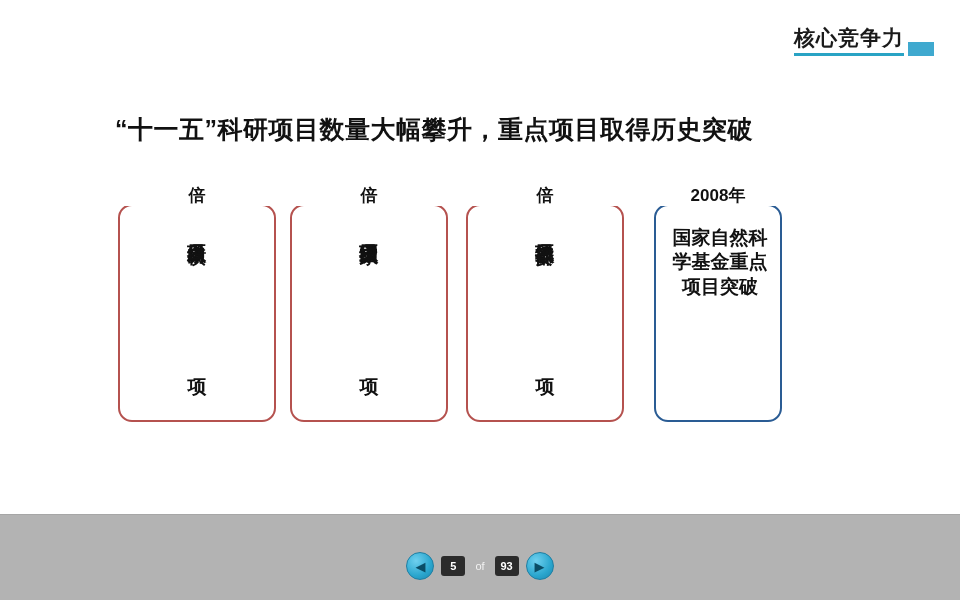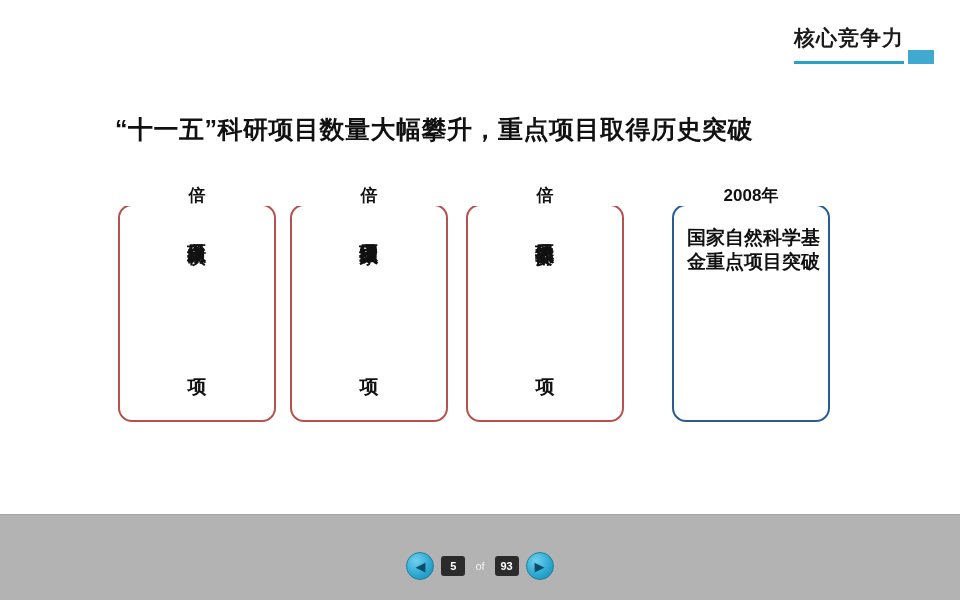--- a/index.html
+++ b/index.html
@@ -26,21 +26,21 @@
     top: 26px;
     right: 26px;
     display: flex;
     align-items: flex-end;
   }
   .header-title {
     font-size: 21px;
     font-weight: bold;
     color: #1a1a1a;
     letter-spacing: 1px;
-    padding-bottom: 12px;
+    padding-bottom: 4px;
     border-bottom: 3px solid #29a3c4;
     line-height: 1.1;
   }
   .header-block {
     width: 26px;
     height: 14px;
     background: #3fa9cf;
     margin-left: 4px;
     margin-bottom: 0px;
   }
@@ -132,21 +132,21 @@
   .blue-body {
     position: absolute;
     top: 40px;
     left: 10px;
     right: 10px;
     bottom: 10px;
     font-size: 19px;
     font-weight: bold;
     color: #111;
     line-height: 1.28;
-    text-align: right;
+    text-align: center;
     padding-left: 4px;
     z-index: 2;
   }
 
   
   .footer {
     position: absolute;
     left: 0;
     bottom: 0;
     width: 960px;
@@ -231,21 +231,21 @@
 
     <div class="card" style="left:348px; width:158px;">
       <div class="cap">倍</div>
       <div class="frame"></div>
       <div class="body">
         <div class="vertical-label">部委级项目</div>
         <div class="unit">项</div>
       </div>
     </div>
 
-    <div class="card blue" style="left:554px; width:158px;">
+    <div class="card blue" style="left:536px; width:128px;">
       <div class="cap">2008年</div>
       <div class="frame"></div>
       <div class="blue-body">国家自然科学基金重点项目突破</div>
     </div>
 
   </div>
 
   <div class="footer">
     <div class="nav">
       <div class="nav-arrow">◀</div>

